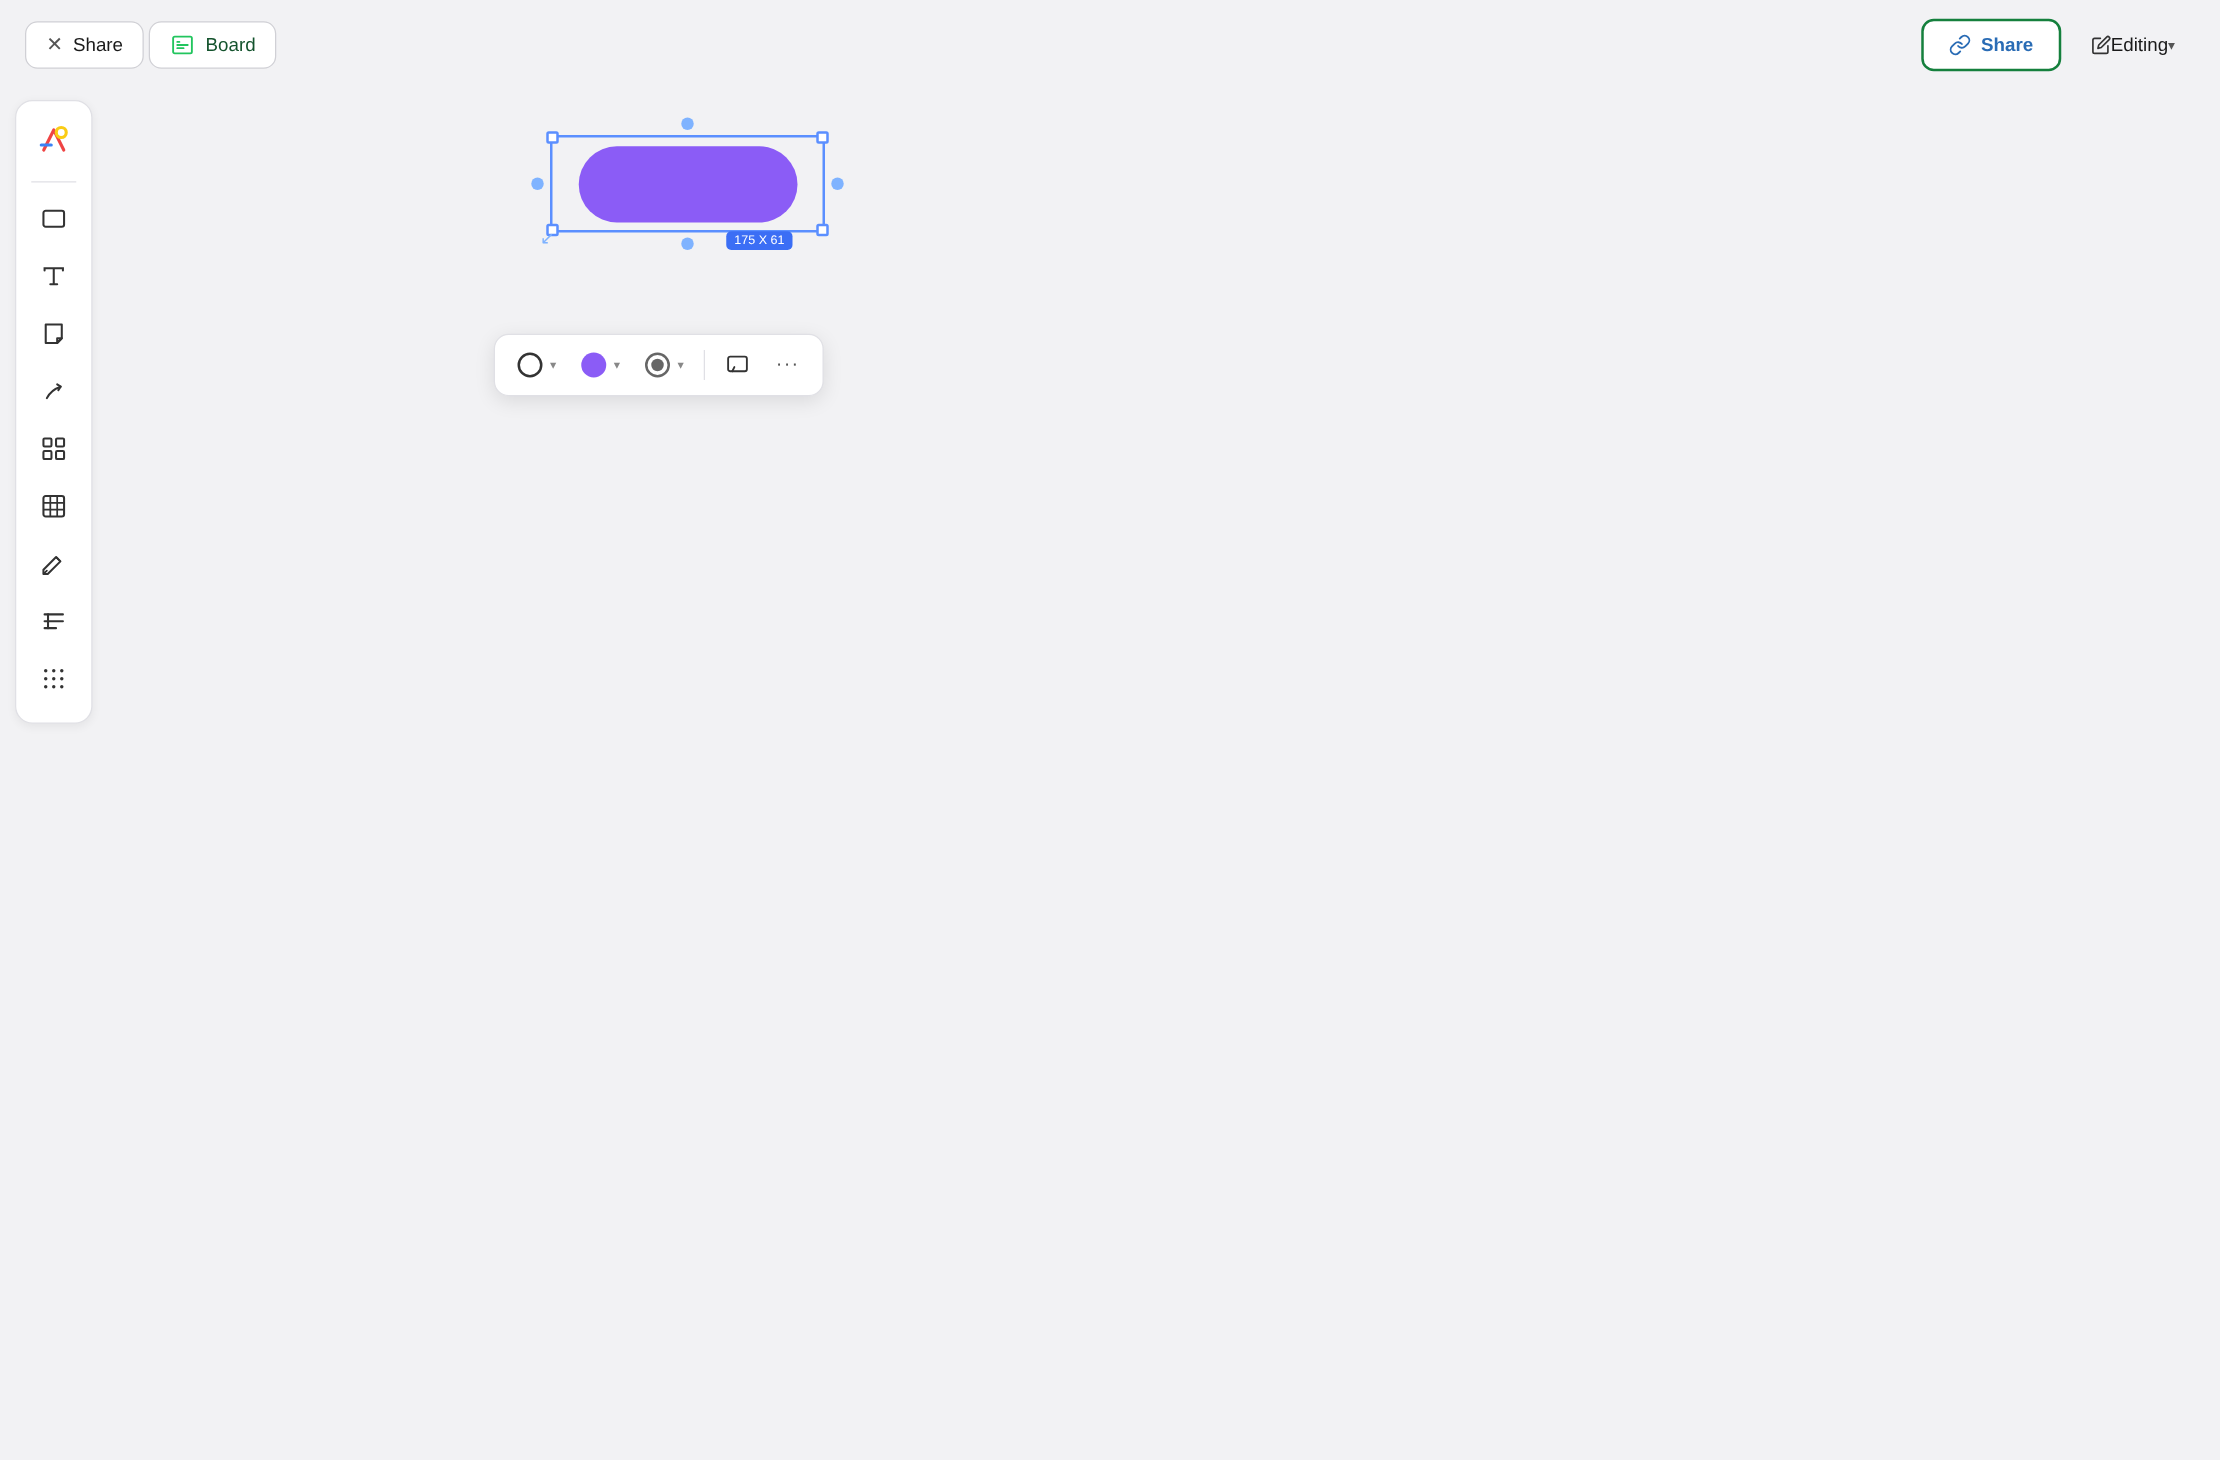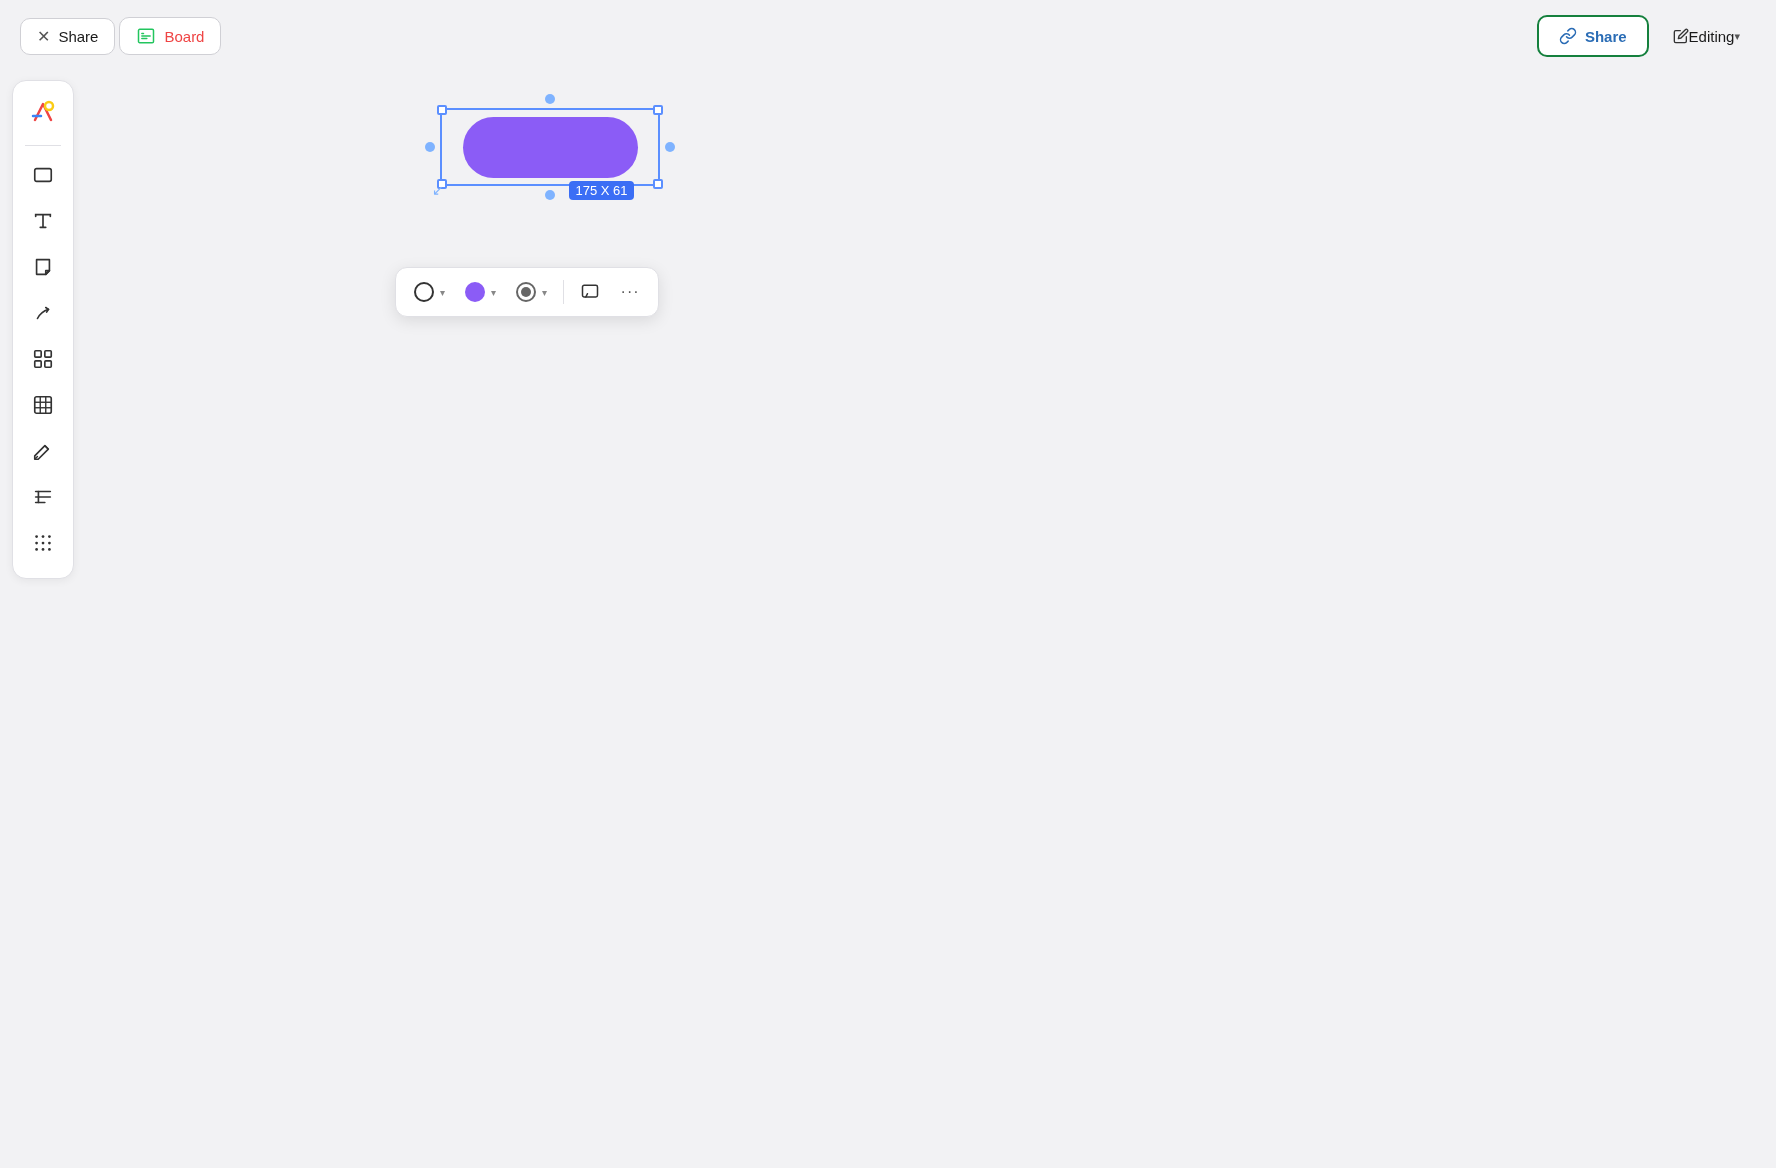--- a/index.html
+++ b/index.html
@@ -54,21 +54,21 @@
       display: flex;
       align-items: center;
       gap: 8px;
       padding: 8px 16px;
       background: white;
       border: 1.5px solid #d0d0d5;
       border-radius: 10px;
       cursor: pointer;
       font-size: 15px;
       font-weight: 500;
-      color: #ef4444;
+      color: #14532d;
     }
 
     .board-button .board-icon {
       width: 20px;
       height: 20px;
     }
 
     .topbar-right {
       display: flex;
       align-items: center;
@@ -241,21 +241,21 @@
       position: relative;
     }
 
     
     .size-label {
       position: absolute;
       bottom: -22px;
       right: 4px;
       background: #3b6ef5;
       color: white;
-      font-size: 13px;
+      font-size: 10px;
       font-weight: 500;
       padding: 2px 6px;
       border-radius: 4px;
       white-space: nowrap;
     }
 
     
     .floating-toolbar {
       position: absolute;
       top: 145px;

